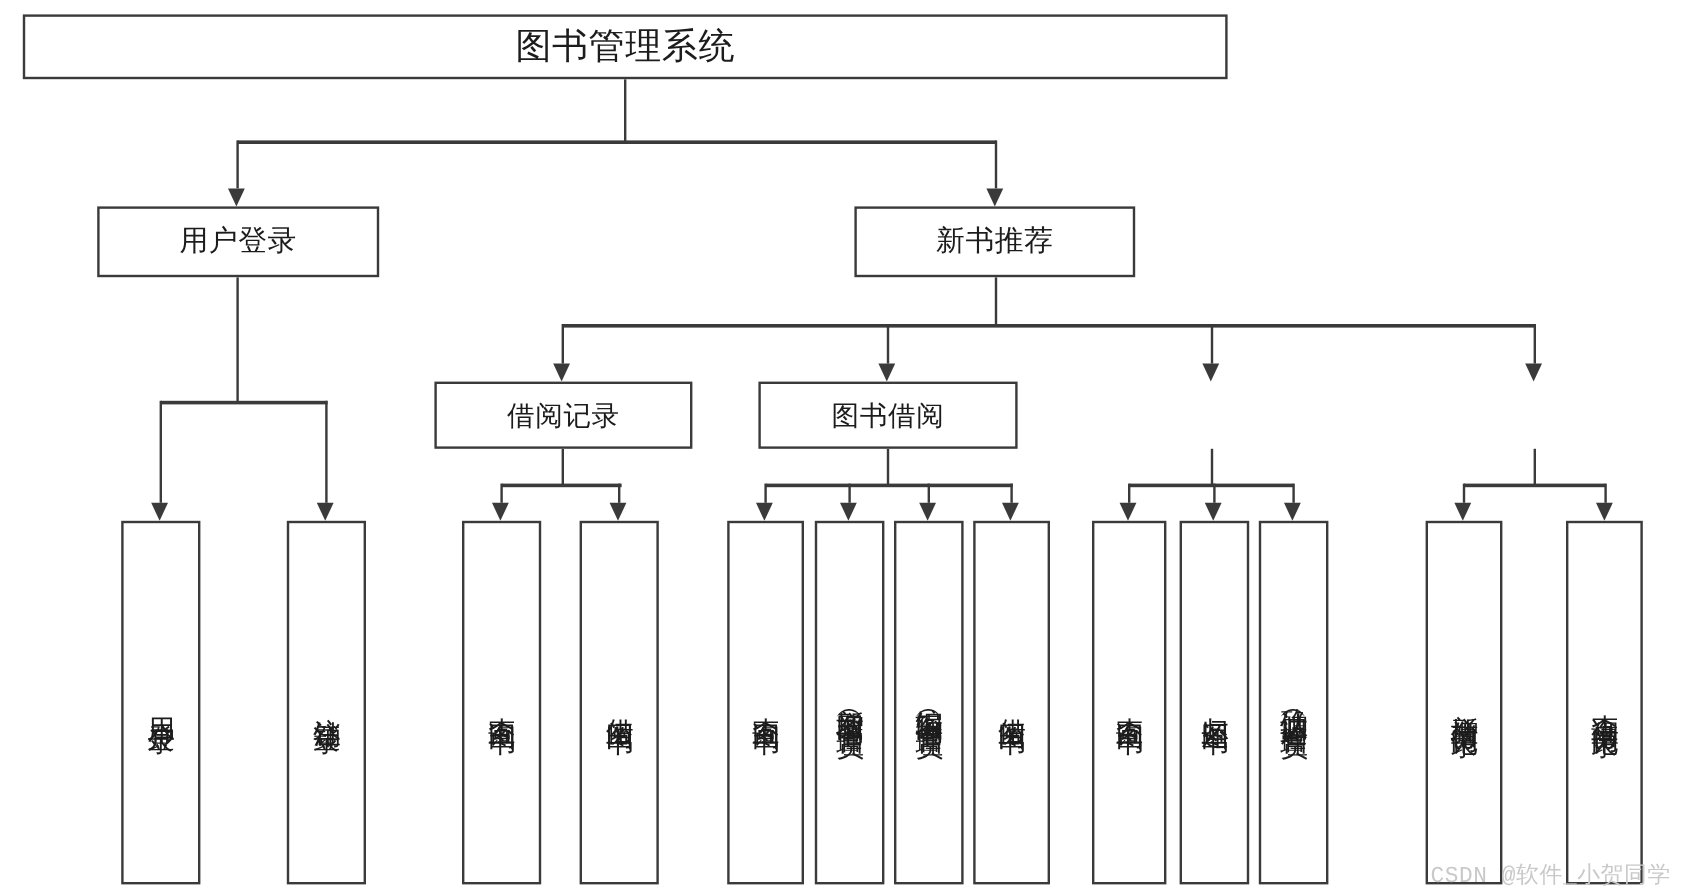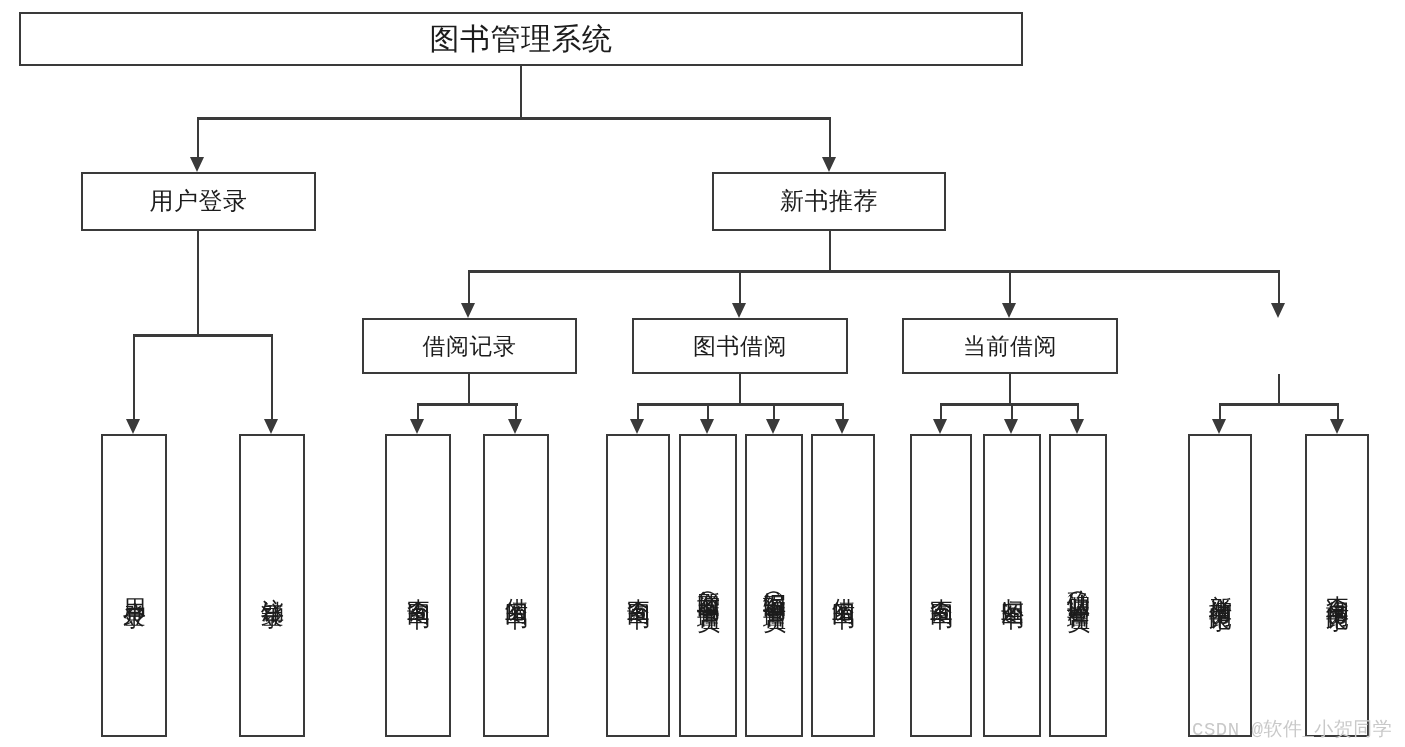--- a/index.html
+++ b/index.html
@@ -158,23 +158,20 @@
   <div class="node node-l2" style="left:712px;top:172px;width:234px;height:59px;">
     <span class="label">新书推荐</span>
   </div>
 
   <div class="node node-l3" style="left:362px;top:318px;width:215px;height:56px;">
     <span class="label">借阅记录</span>
   </div>
   <div class="node node-l3" style="left:632px;top:318px;width:216px;height:56px;text-align:center;">
     <span class="label">图书借阅</span>
   </div>
-  <div class="node node-l3" style="left:902px;top:318px;width:216px;height:56px;">
-    <span class="label">当前借阅</span>
-  </div>
 
   <div class="node node-leaf" style="left:101px;top:434px;width:66px;height:303px;">
     <span class="label">用户登录</span>
   </div>
   <div class="node node-leaf" style="left:239px;top:434px;width:66px;height:303px;">
     <span class="label">注销登录</span>
   </div>
   <div class="node node-leaf" style="left:385px;top:434px;width:66px;height:303px;">
     <span class="label">查询图书</span>
   </div>

